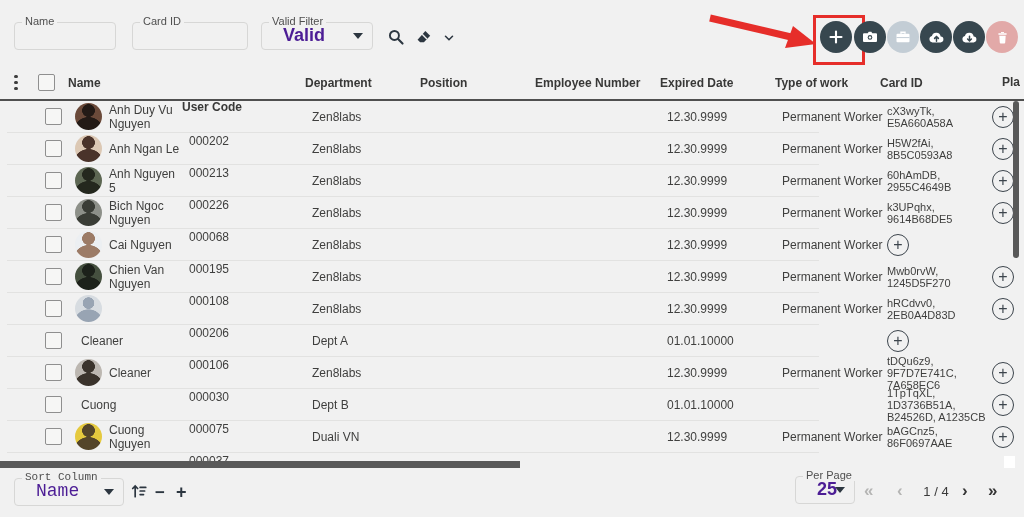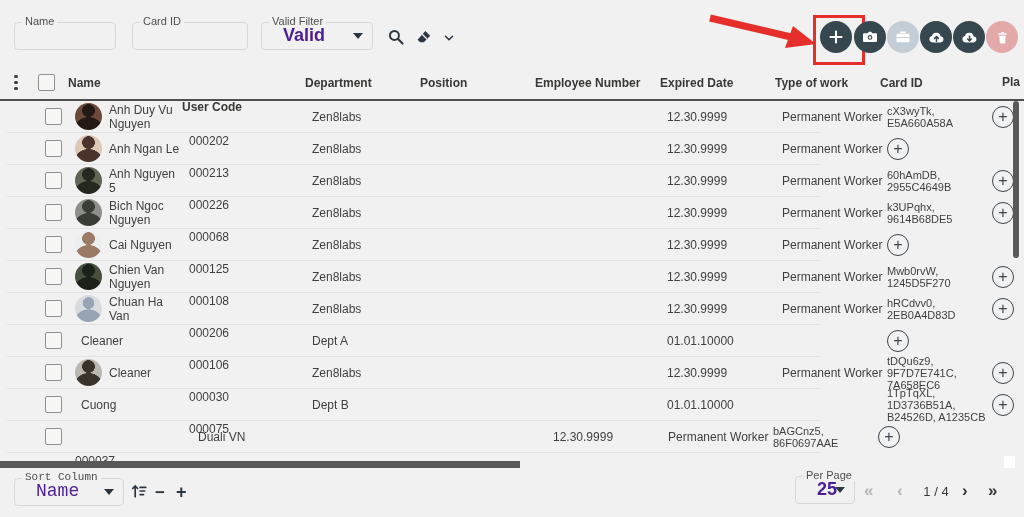--- a/index.html
+++ b/index.html
@@ -194,20 +194,21 @@
       <div class="c-name">
         <span class="avatar" style="background: radial-gradient(circle at 50% 28%, rgb(74, 51, 42) 0px, rgb(74, 51, 42) 26%, transparent 28%), radial-gradient(circle at 50% 108%, rgb(74, 51, 42) 0px, rgb(74, 51, 42) 46%, transparent 48%), rgb(220, 200, 180);"></span>
         <span class="nm">Anh Ngan Le</span>
       </div>
       <div class="c-usercode v-usercode">000213</div>
       <div class="c-dept v-dept">Zen8labs</div>
       <div class="c-pos v-pos"></div>
       <div class="c-emp v-emp"></div>
       <div class="c-exp v-exp">12.30.9999</div>
       <div class="c-type v-type">Permanent Worker</div>
+      <div class="c-card v-card">H5W2fAi, 8B5C0593A8</div>
       <div class="c-plus">
           <span class="plus-btn">+</span>
         </div>
     </div>
 
     <div class="trow">
       <div class="c-ctrl">
           <span class="checkbox"></span>
         </div>
       <div class="c-name">
@@ -247,21 +248,21 @@
     </div>
 
     <div class="trow">
       <div class="c-ctrl">
           <span class="checkbox"></span>
         </div>
       <div class="c-name">
         <span class="avatar" style="background: radial-gradient(circle at 50% 28%, rgb(156, 123, 102) 0px, rgb(156, 123, 102) 26%, transparent 28%), radial-gradient(circle at 50% 108%, rgb(156, 123, 102) 0px, rgb(156, 123, 102) 46%, transparent 48%), rgb(236, 239, 242);"></span>
         <span class="nm">Cai Nguyen</span>
       </div>
-      <div class="c-usercode v-usercode">000125</div>
+      <div class="c-usercode v-usercode">000195</div>
       <div class="c-dept v-dept">Zen8labs</div>
       <div class="c-pos v-pos"></div>
       <div class="c-emp v-emp"></div>
       <div class="c-exp v-exp">12.30.9999</div>
       <div class="c-type v-type">Permanent Worker</div>
       <div class="c-plus">
           <span class="plus-btn">+</span>
         </div>
     </div>
 
@@ -284,21 +285,20 @@
           <span class="plus-btn">+</span>
         </div>
     </div>
 
     <div class="trow">
       <div class="c-ctrl">
           <span class="checkbox"></span>
         </div>
       <div class="c-name">
         <span class="avatar ph"></span>
-        <span class="nm">Chuan Ha Van</span>
       </div>
       <div class="c-usercode v-usercode">000206</div>
       <div class="c-dept v-dept">Zen8labs</div>
       <div class="c-pos v-pos"></div>
       <div class="c-emp v-emp"></div>
       <div class="c-exp v-exp">12.30.9999</div>
       <div class="c-type v-type">Permanent Worker</div>
       <div class="c-card v-card">hRCdvv0, 2EB0A4D83D</div>
       <div class="c-plus">
           <span class="plus-btn">+</span>
@@ -361,20 +361,24 @@
       <div class="c-card v-card">1TpTqXL, 1D3736B51A, B24526D, A1235CB</div>
       <div class="c-plus">
           <span class="plus-btn">+</span>
         </div>
     </div>
 
     <div class="trow">
       <div class="c-ctrl">
           <span class="checkbox"></span>
         </div>
+      <div class="c-name">
+        <span class="avatar" style="background: radial-gradient(circle at 50% 28%, rgb(84, 69, 42) 0px, rgb(84, 69, 42) 26%, transparent 28%), radial-gradient(circle at 50% 108%, rgb(84, 69, 42) 0px, rgb(84, 69, 42) 46%, transparent 48%), rgb(229, 201, 62);"></span>
+        <span class="nm">Cuong Nguyen</span>
+      </div>
       <div class="c-usercode v-usercode">000037</div>
       <div class="c-dept v-dept">Duali VN</div>
       <div class="c-pos v-pos"></div>
       <div class="c-emp v-emp"></div>
       <div class="c-exp v-exp">12.30.9999</div>
       <div class="c-type v-type">Permanent Worker</div>
       <div class="c-card v-card">bAGCnz5, 86F0697AAE</div>
       <div class="c-plus">
           <span class="plus-btn">+</span>
         </div>

